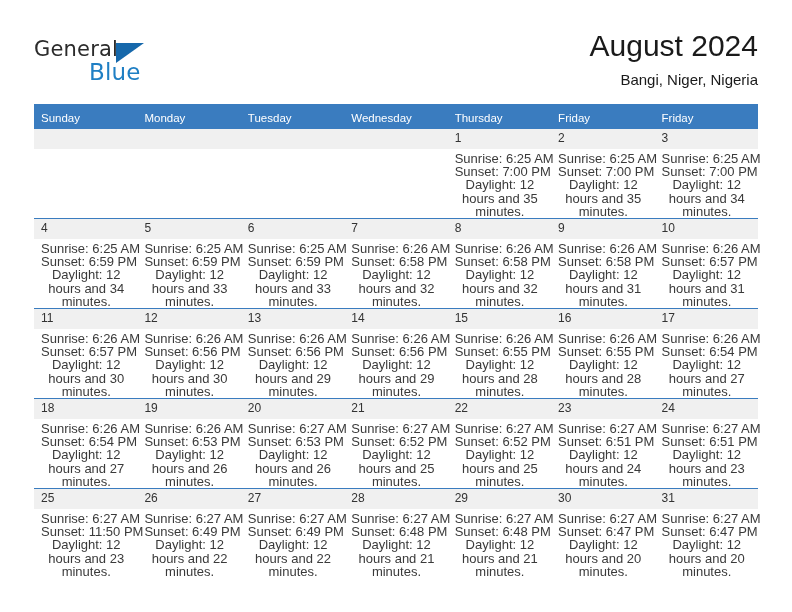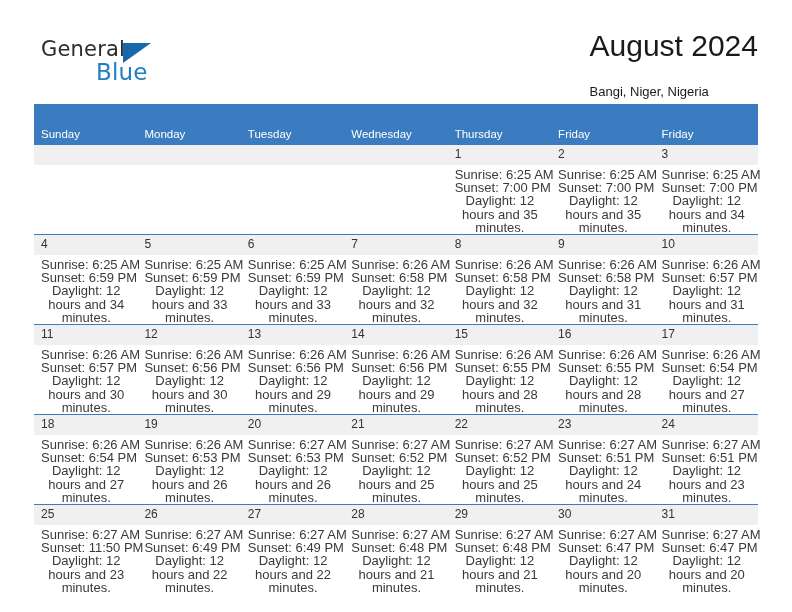--- a/index.html
+++ b/index.html
@@ -24,21 +24,21 @@
   
   .header {
     position: absolute;
     left: 0;
     top: 0;
     width: 792px;
     height: 104px;
   }
   .logo {
     position: absolute;
-    left: 41px;
+    left: 34px;
     top: 37px;
     width: 180px;
     height: 50px;
   }
   .logo-general {
     position: absolute;
     left: 0;
     top: 0;
     font-size: 21px;
     letter-spacing: .2px;
@@ -62,53 +62,53 @@
     width: 0;
     height: 0;
     border-left: 28px solid #1668ab;
     border-bottom: 20px solid transparent;
   }
 
   .title-block {
     position: absolute;
     right: 34px;
     top: 28px;
-    text-align: left;
+    text-align: right;
   }
   .cal-title {
     font-size: 30px;
     font-weight: normal;
     color: #1a1a1a;
     line-height: 36px;
     white-space: nowrap;
   }
   .cal-subtitle {
-    margin-top: 18px;
-    font-size: 13px;
+    margin-top: 6px;
+    font-size: 15px;
     color: #1a1a1a;
     line-height: 19px;
     white-space: nowrap;
   }
 
   
   .calendar {
     position: absolute;
     left: 34px;
     top: 104px;
     width: 724px;
     border-collapse: collapse;
     table-layout: fixed;
   }
   .calendar th {
     background: #3a7cbf;
     color: #ffffff;
     font-size: 11.5px;
     font-weight: normal;
     text-align: left;
-    padding: 23px 0 5px 7px;
+    padding: 7px 0 5px 7px;
     height: 13px;
     border: none;
   }
   .calendar td {
     vertical-align: top;
     padding: 0;
     border: none;
     border-top: 1px solid #3a7cbf;
     height: 76px;
     width: 103.43px;

